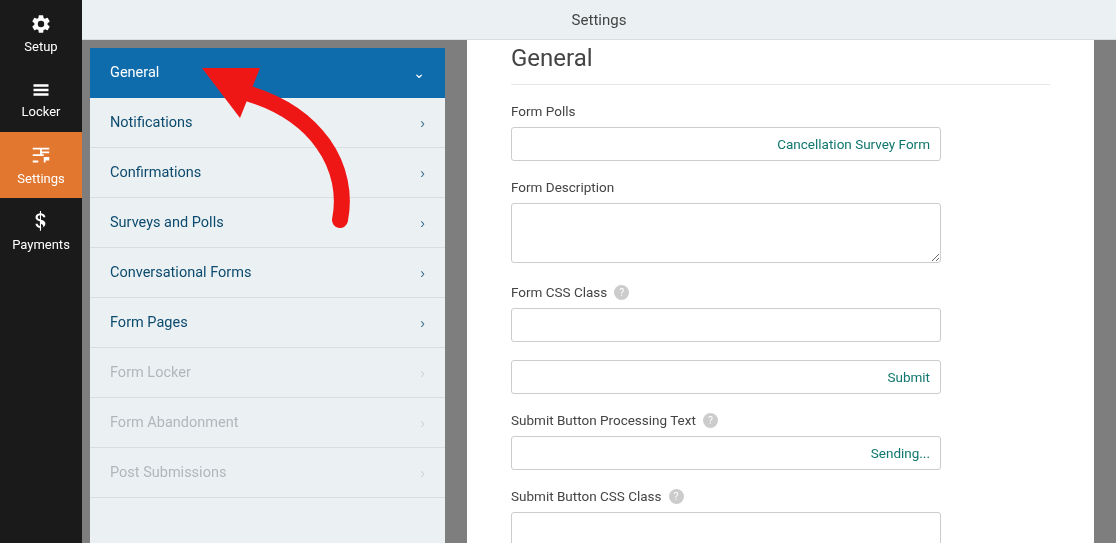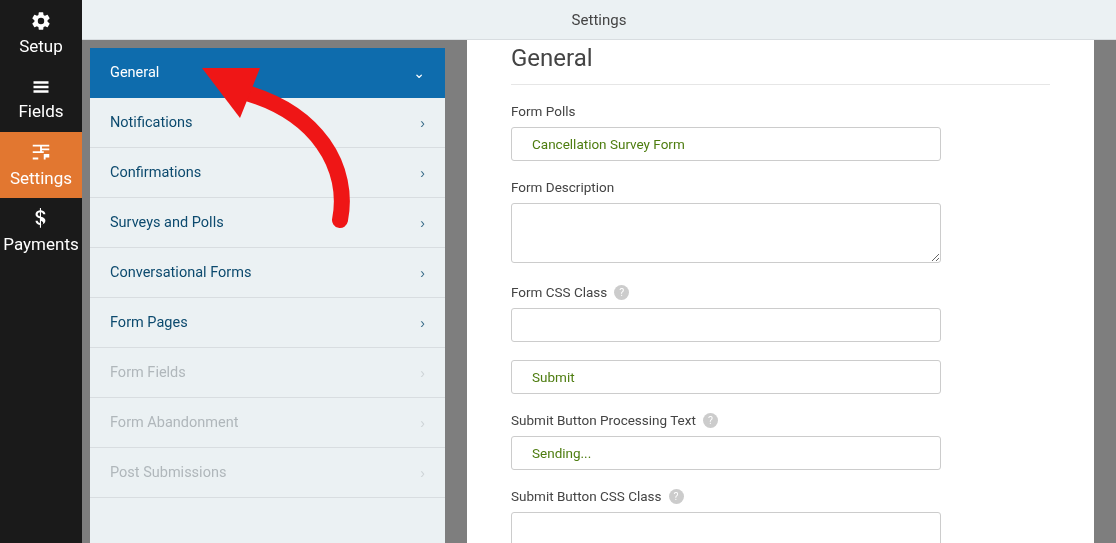--- a/index.html
+++ b/index.html
@@ -24,21 +24,21 @@
       flex-shrink: 0;
     }
     .rail-item {
       display: flex;
       flex-direction: column;
       align-items: center;
       justify-content: center;
       height: 66px;
       color: #fff;
       cursor: pointer;
-      font-size: 17px;
+      font-size: 13px;
     }
     .rail-item.active { background: #e27730; }
     .rail-item .picon { font-size: 20px; margin-bottom: 4px; display:flex; align-items:center; justify-content:center; }
 
     
     .outer {
       flex: 1;
       background: #7e7e7e;
       display: flex;
       flex-direction: column;
@@ -120,25 +120,26 @@
     .help {
       width: 15px; height: 15px; border-radius: 50%;
       background: #ccc; color: #fff; font-size: 10.5px;
       display: inline-flex; align-items:center; justify-content:center;
       cursor: help;
     }
     .input, .textarea {
       width: 430px;
       border: 1px solid #ccc;
       border-radius: 3px;
-      padding: 8px 20px;
+      padding: 8px 10px;
       font-size: 13.5px;
-      color: #4d7c0f;
+      color: #0f766e;
       font-family: inherit;
       background:#fff;
+      text-align:right;
     }
     .textarea { height: 60px; resize: both; }
 
     
     .arrow-annot {
       position: absolute;
       left: 200px;
       top: 60px;
       width: 160px;
       height: 170px;
@@ -159,21 +160,21 @@
           </svg>
       </span>
       <span>Setup</span>
     </div>
     <div class="rail-item">
       <span class="picon">
         <svg width="20" height="20" viewBox="0 0 24 24" fill="#fff">
             <path d="M3 5h18v3H3V5zm0 5.5h18v3H3v-3zM3 16h18v3H3v-3z"></path>
           </svg>
       </span>
-      <span>Fields</span>
+      <span>Locker</span>
     </div>
     <div class="rail-item active">
       <span class="picon">
         <svg width="22" height="22" viewBox="0 0 24 24" fill="#fff">
             <path d="M3 17h6v2H3v-2zm0-7h12v2H3v-2zm0-7h18v2H3V3zm14 12v-2h4v2h-4zm-2 4v-6h2v2h4v2h-4v2h-2zM11 7V5h2v2h8v2h-8v2h-2V7z"></path>
           </svg>
       </span>
       <span>Settings</span>
     </div>
     <div class="rail-item">
@@ -212,21 +213,21 @@
         </div>
         <div class="sm-item">
           <span>Conversational Forms</span>
           <span class="chevron">›</span>
         </div>
         <div class="sm-item">
           <span>Form Pages</span>
           <span class="chevron">›</span>
         </div>
         <div class="sm-item disabled">
-          <span>Form Fields</span>
+          <span>Form Locker</span>
           <span class="chevron">›</span>
         </div>
         <div class="sm-item disabled">
           <span>Form Abandonment</span>
           <span class="chevron">›</span>
         </div>
         <div class="sm-item disabled">
           <span>Post Submissions</span>
           <span class="chevron">›</span>
         </div>

